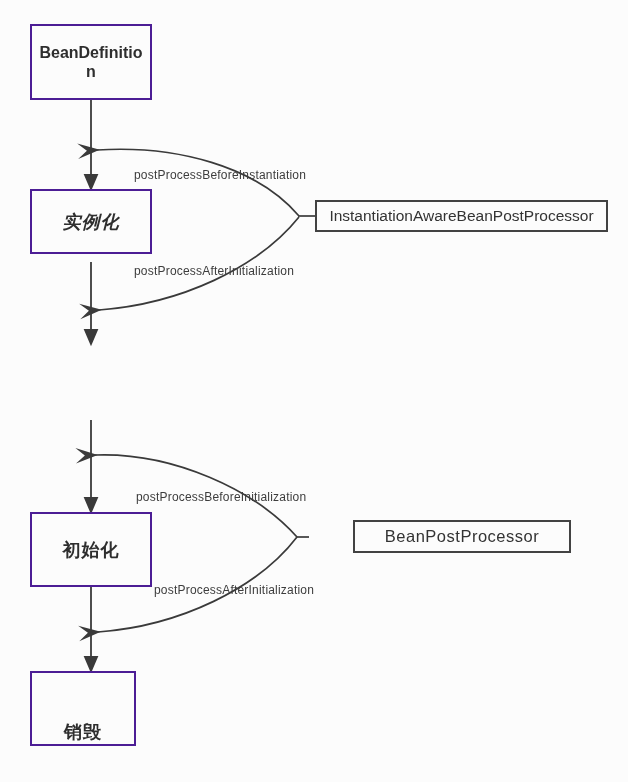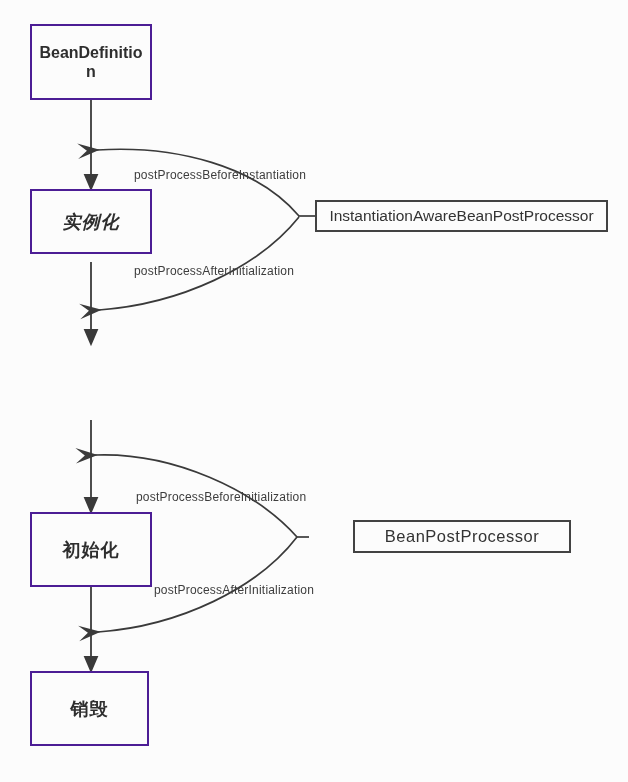--- a/index.html
+++ b/index.html
@@ -121,21 +121,21 @@
 
   <div class="flow-box cn" style="left:30px;top:189px;width:122px;height:65px;font-style:italic;">
     <span>实例化</span>
   </div>
 
 
   <div class="flow-box cn" style="left:30px;top:512px;width:122px;height:75px;">
     <span>初始化</span>
   </div>
 
-  <div class="flow-box cn" style="left:30px;top:671px;width:119px;height:75px;">
+  <div class="flow-box cn" style="left:30px;top:671px;width:106px;height:75px;align-items:flex-end;">
     <span>销毁</span>
   </div>
 
   <div class="proc-box wrap" style="left:315px;top:200px;width:293px;height:32px;">
     <span>InstantiationAwareBeanPostProcessor</span>
   </div>
 
   <div class="proc-box single" style="left:309px;top:520px;width:218px;height:33px;margin-left:44px;">
     <span>BeanPostProcessor</span>
   </div>

